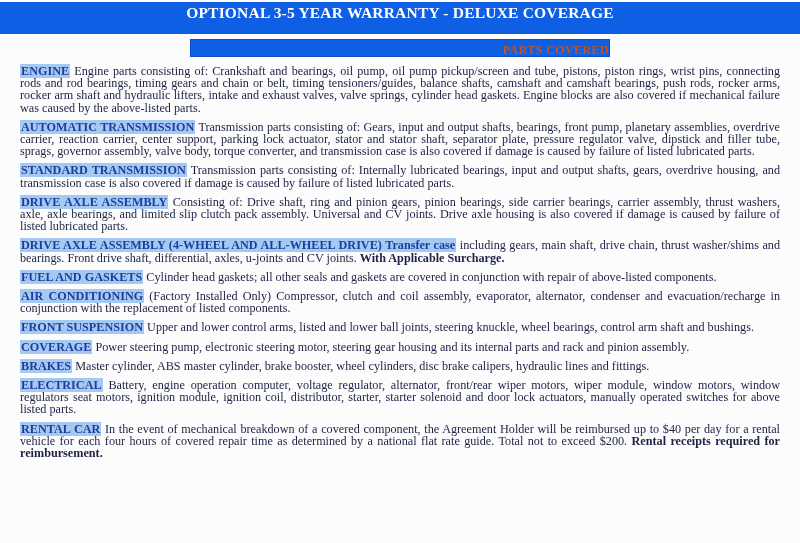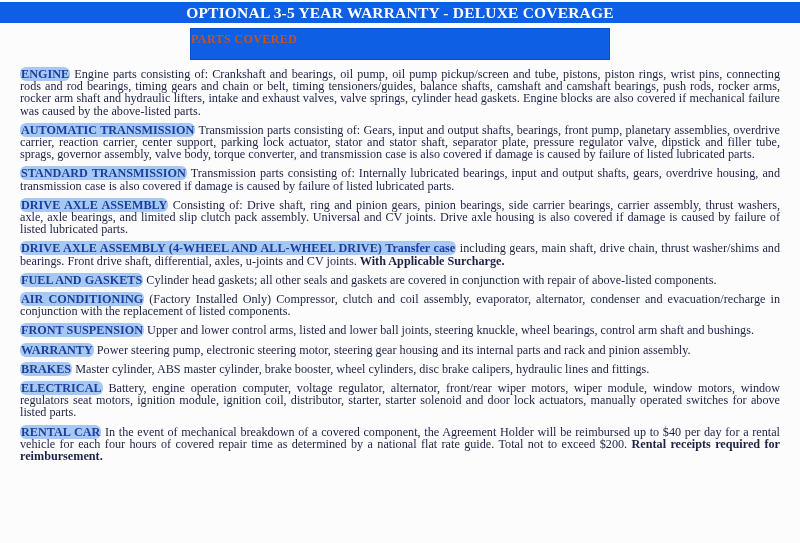--- a/index.html
+++ b/index.html
@@ -4,36 +4,36 @@
 <style>
   * { margin: 0; padding: 0; box-sizing: border-box; }
   html, body { width: 800px; height: 543px; }
   body {
     background: #fcfcfc;
     font-family: "Liberation Serif", serif;
     overflow: hidden;
   }
   .top-banner {
     margin-top: 2px;
-    height: 21px;
+    height: 32px;
     background: var(--banner-bg, #0e5fe4);
     color: var(--banner-text, #ffffff);
     text-align: center;
     font-weight: bold;
     font-size: 15.5px;
     line-height: 21px;
     letter-spacing: 0.2px;
   }
   .parts-banner {
     width: 420px;
-    height: 32px;
+    height: 18px;
     margin: 5px auto 4px;
     background: var(--banner-bg, #0e5fe4);
     border: 1px solid #0a4fd2;
-    text-align: left;
+    text-align: right;
   }
   .parts-label {
     color: var(--parts-text, #c2541f);
     font-weight: bold;
     font-size: 12px;
     line-height: 15px;
     letter-spacing: 0.4px;
   }
   .content { margin: 8px 20px 0; }
   .section {
@@ -41,21 +41,20 @@
     text-align: justify;
     font-size: 12.2px;
     line-height: 1.0;
     color: var(--body-text, #1d2145);
   }
   .heading {
     background: var(--highlight-bg, #a6c9f3);
     color: var(--heading-text, #1f3d9c);
     font-weight: bold;
     padding: 0 1px;
-    border-radius: 6px;
   }
   .suffix { font-weight: bold; }
 </style>
 </head>
 <body>
 
 <div>
 
   <div class="top-banner">
     <span>OPTIONAL 3-5 YEAR WARRANTY - DELUXE COVERAGE</span>
@@ -75,21 +74,21 @@
   <p class="section"><span class="heading">DRIVE AXLE ASSEMBLY</span> <span>Consisting of: Drive shaft, ring and pinion gears, pinion bearings, side carrier bearings, carrier assembly, thrust washers, axle, axle bearings, and limited slip clutch pack assembly. Universal and CV joints. Drive axle housing is also covered if damage is caused by failure of listed lubricated parts.</span> <span class="suffix"></span></p>
 
   <p class="section"><span class="heading">DRIVE AXLE ASSEMBLY (4-WHEEL AND ALL-WHEEL DRIVE) Transfer case</span> <span>including gears, main shaft, drive chain, thrust washer/shims and bearings. Front drive shaft, differential, axles, u-joints and CV joints.</span> <span class="suffix">With Applicable Surcharge.</span></p>
 
   <p class="section"><span class="heading">FUEL AND GASKETS</span> <span>Cylinder head gaskets; all other seals and gaskets are covered in conjunction with repair of above-listed components.</span> <span class="suffix"></span></p>
 
   <p class="section"><span class="heading">AIR CONDITIONING</span> <span>(Factory Installed Only) Compressor, clutch and coil assembly, evaporator, alternator, condenser and evacuation/recharge in conjunction with the replacement of listed components.</span> <span class="suffix"></span></p>
 
   <p class="section"><span class="heading">FRONT SUSPENSION</span> <span>Upper and lower control arms, listed and lower ball joints, steering knuckle, wheel bearings, control arm shaft and bushings.</span> <span class="suffix"></span></p>
 
-  <p class="section"><span class="heading">WARRANTY</span> <span>Power steering pump, electronic steering motor, steering gear housing and its internal parts and rack and pinion assembly.</span> <span class="suffix"></span></p>
+  <p class="section"><span class="heading">COVERAGE</span> <span>Power steering pump, electronic steering motor, steering gear housing and its internal parts and rack and pinion assembly.</span> <span class="suffix"></span></p>
 
   <p class="section"><span class="heading">BRAKES</span> <span>Master cylinder, ABS master cylinder, brake booster, wheel cylinders, disc brake calipers, hydraulic lines and fittings.</span> <span class="suffix"></span></p>
 
 
 
   <p class="section"><span class="heading">ELECTRICAL</span> <span>Battery, engine operation computer, voltage regulator, alternator, front/rear wiper motors, wiper module, window motors, window regulators seat motors, ignition module, ignition coil, distributor, starter, starter solenoid and door lock actuators, manually operated switches for above listed parts.</span> <span class="suffix"></span></p>
 
 
   <p class="section"><span class="heading">RENTAL CAR</span> <span>In the event of mechanical breakdown of a covered component, the Agreement Holder will be reimbursed up to $40 per day for a rental vehicle for each four hours of covered repair time as determined by a national flat rate guide. Total not to exceed $200.</span> <span class="suffix">Rental receipts required for reimbursement.</span></p>
 </div>

